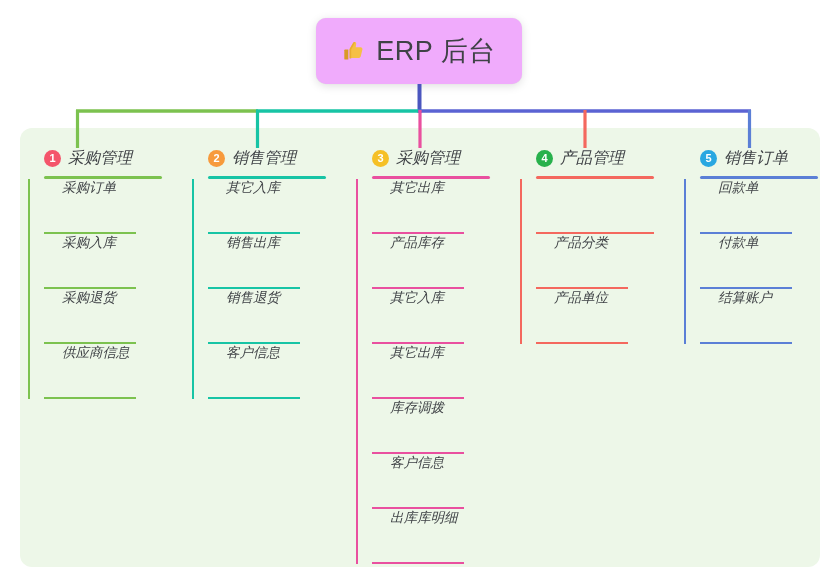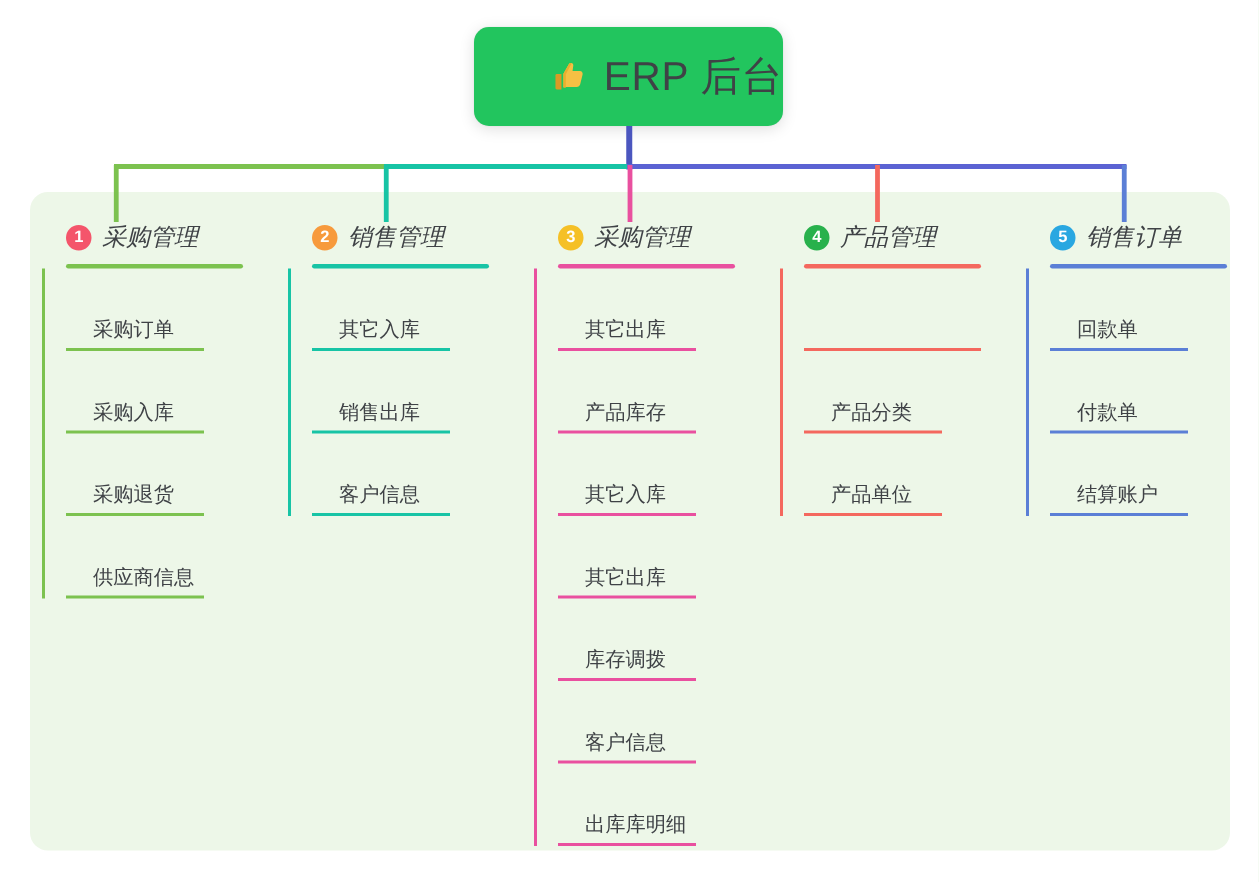--- a/index.html
+++ b/index.html
@@ -21,26 +21,26 @@
     height: 588px;
   }
 
   
   .title-card {
     position: absolute;
     left: 316px;
     top: 18px;
     width: 206px;
     height: 66px;
-    background: #22c55e;
+    background: #f0abfc;
     border-radius: 10px;
     box-shadow: 0 2px 10px rgba(0,0,0,0.13), 0 0 1px rgba(0,0,0,0.10);
     display: flex;
     align-items: center;
-    justify-content: flex-end;
+    justify-content: center;
     gap: 10px;
   }
   .thumb-icon {
     font-size: 23px;
     line-height: 1;
     display: inline-block;
     color: #f0b429;
   }
   .thumb-icon svg { display:block; }
   .title-text {
@@ -109,22 +109,22 @@
 
   .items {
     position: relative;
     margin-top: 0;
     padding-left: 16px;
   }
   .item {
     position: relative;
     height: 55px;
     display: flex;
-    align-items: flex-end;
     box-sizing: border-box;
+    font-style: italic;
   }
   .item-rail {
     position: absolute;
     left: 0;
     top: 0;
     bottom: 0;
     width: 2px;
   }
   .item-label {
     font-size: 13.5px;
@@ -220,20 +220,24 @@
           <div class="item-rail" style="background: rgb(23, 196, 165);"></div>
           <div class="item">
             <span class="item-label">其它入库</span>
             <span class="item-line" style="background: rgb(23, 196, 165); width: 92px;"></span>
           </div>
           <div class="item">
             <span class="item-label">销售出库</span>
             <span class="item-line" style="background: rgb(23, 196, 165); width: 92px;"></span>
           </div>
           <div class="item">
+            <span class="item-label">销售退货</span>
+            <span class="item-line" style="background: rgb(23, 196, 165); width: 92px;"></span>
+          </div>
+          <div class="item">
             <span class="item-label">客户信息</span>
             <span class="item-line" style="background: rgb(23, 196, 165); width: 92px;"></span>
           </div>
         </div>
       </div>
       <div class="column" id="col-2">
         <div class="col-head">
           <span class="badge" style="background: rgb(245, 192, 38);">3</span>
           <span class="col-title">采购管理</span>
         </div>

